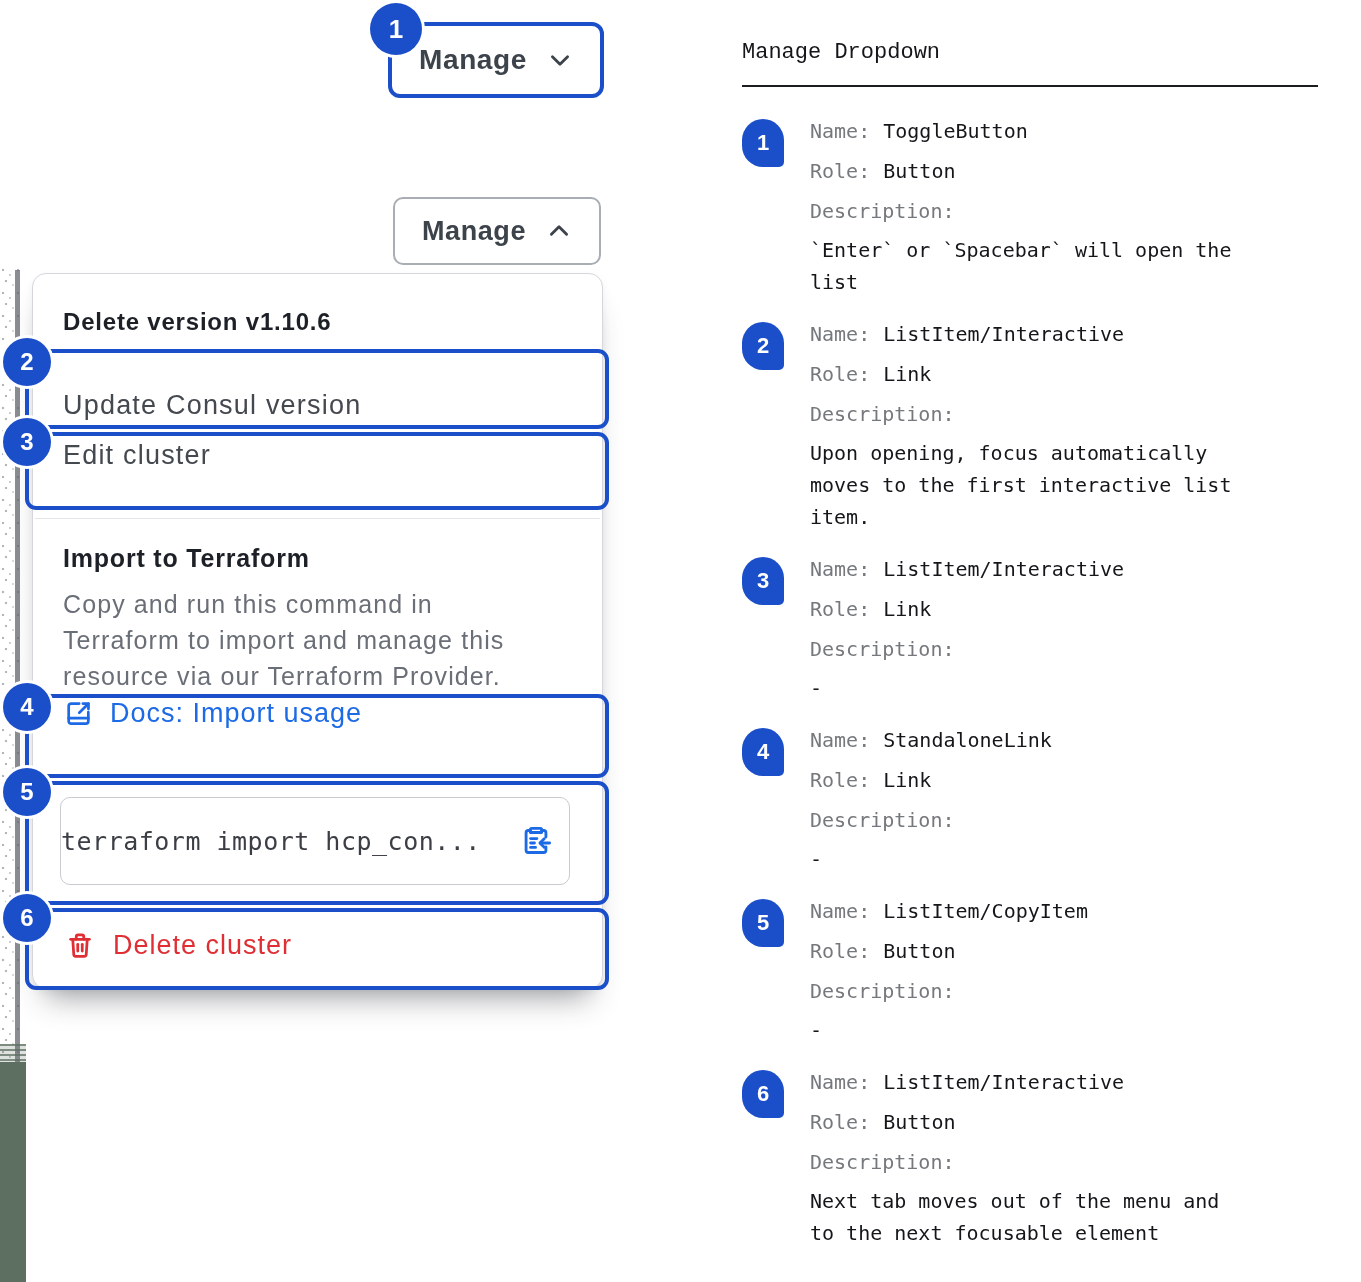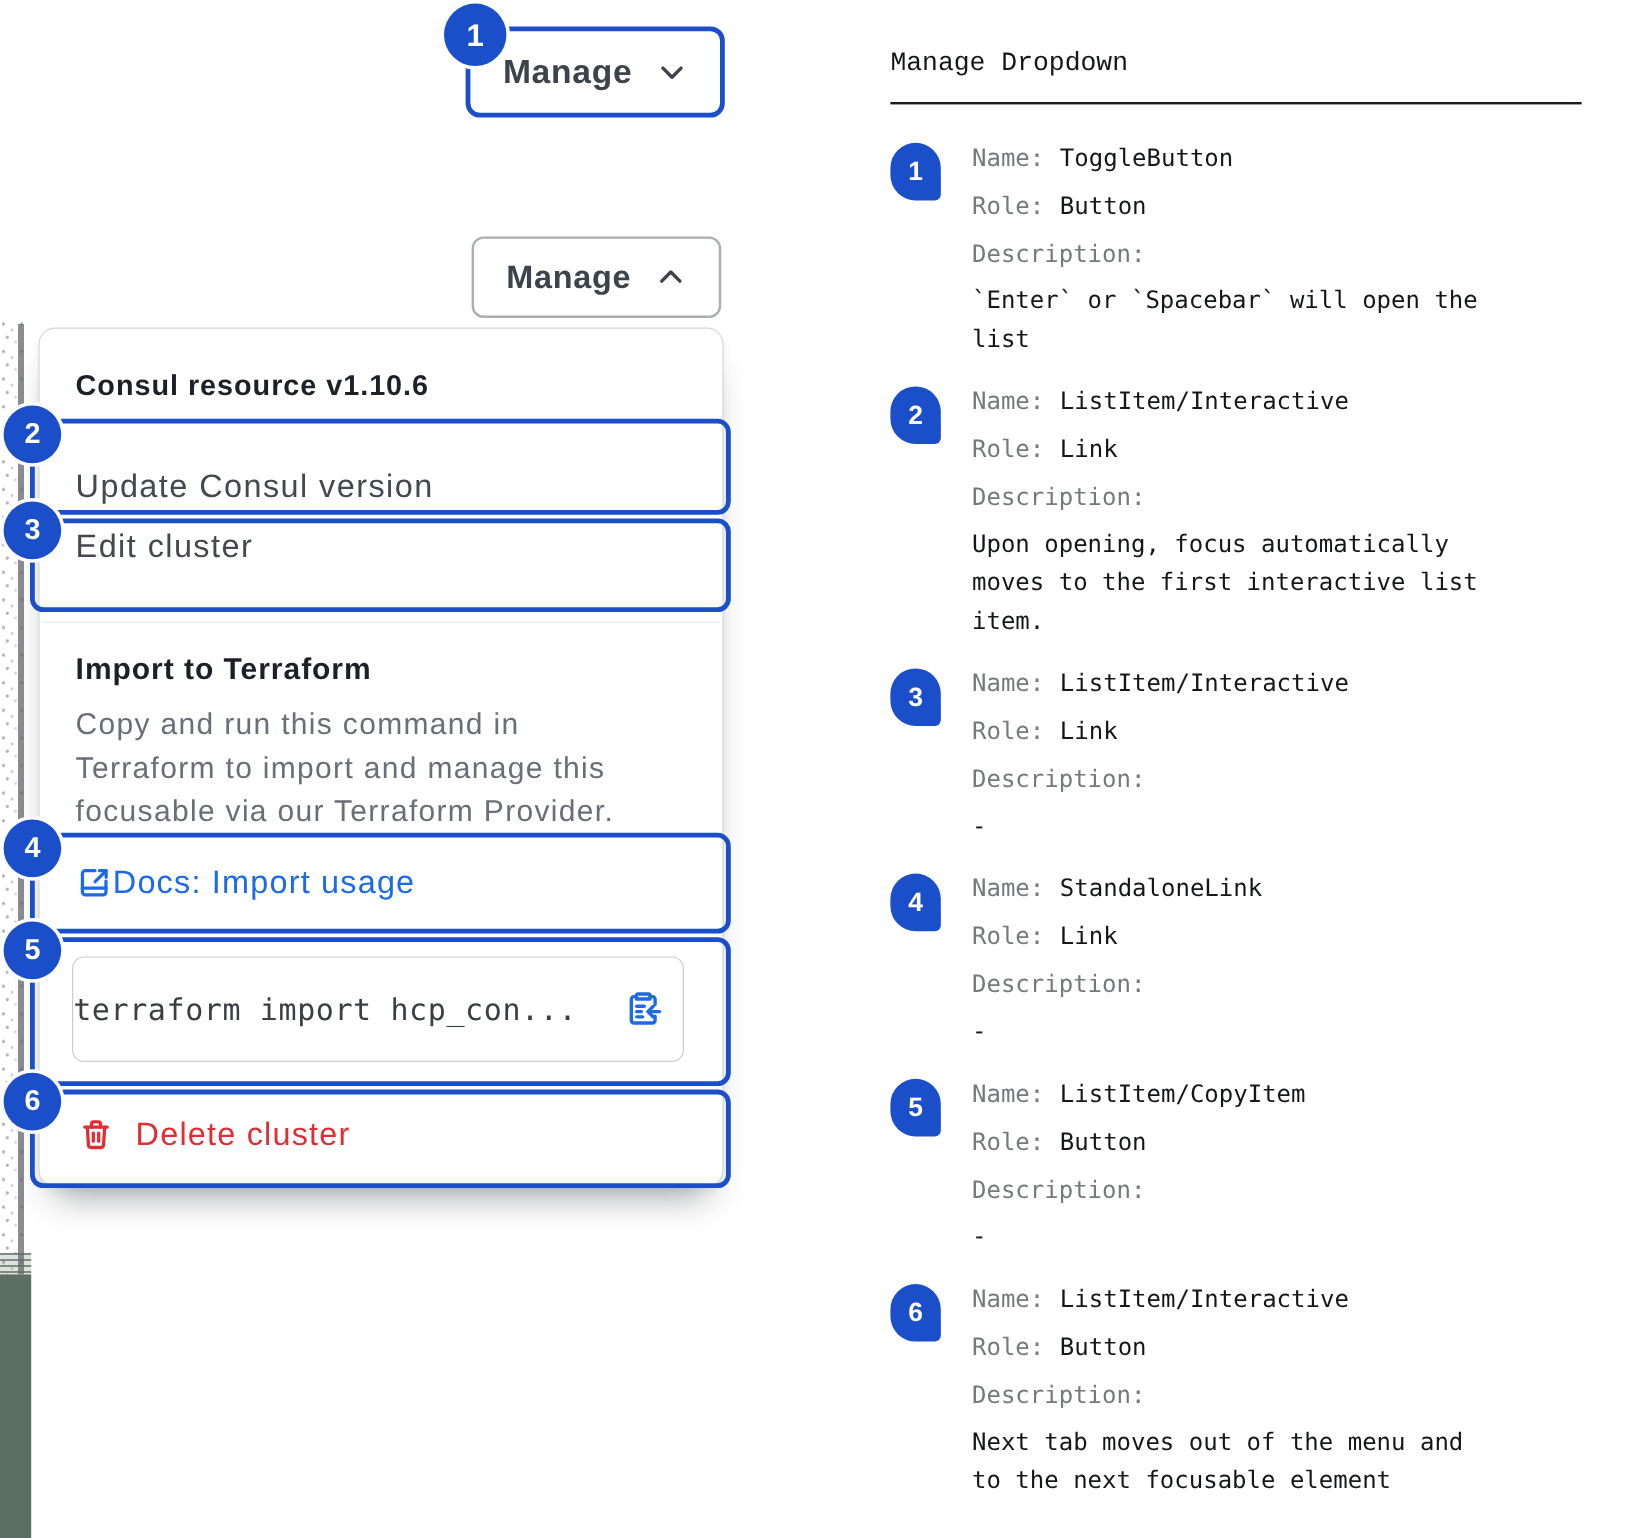--- a/index.html
+++ b/index.html
@@ -40,21 +40,21 @@
   
   .panel{position:absolute;left:32px;top:273px;width:571px;height:716px;background:#fff;z-index:2;
     border:1px solid #d5d7dc;border-radius:14px;box-sizing:border-box;
     box-shadow:0 22px 28px -14px rgba(40,44,52,.45), 0 3px 8px rgba(0,0,0,.05);}
   .panel .version{position:absolute;left:30px;top:34px;font-size:24px;font-weight:700;color:#1d2127;letter-spacing:.8px;}
   .panel .mi{position:absolute;left:30px;font-size:27px;color:#44484f;letter-spacing:1.2px;cursor:pointer;}
   .panel .divider{position:absolute;left:2px;right:2px;top:244px;height:0;border-top:1px solid #e3e5e9;}
   .panel .sec-title{position:absolute;left:30px;top:270px;font-size:25px;font-weight:700;color:#1d2127;letter-spacing:.8px;}
   .panel .sec-desc{position:absolute;left:30px;top:312px;margin:0;width:478px;font-size:25px;line-height:36px;
     color:#6a6e76;letter-spacing:1.1px;}
-  .panel .docs-row{position:absolute;left:30px;top:446px;display:flex;align-items:center;cursor:pointer;}
+  .panel .docs-row{position:absolute;left:30px;top:424px;display:flex;align-items:center;gap:16px;cursor:pointer;}
   .panel .docs-row span{font-size:27px;font-weight:500;color:var(--blue-act);letter-spacing:1px;}
   .panel .codebox{position:absolute;left:27px;top:523px;width:510px;height:88px;box-sizing:border-box;
     border:1px solid #c9cbd1;border-radius:10px;background:#fff;display:flex;align-items:center;cursor:pointer;}
   .panel .codebox code{font-family:"DejaVu Sans Mono",monospace;font-size:25px;color:#3b3e45;letter-spacing:.5px;}
   .panel .codebox .copy-ic{position:absolute;right:16px;top:50%;transform:translateY(-50%);}
   .panel .delete-row{position:absolute;left:32px;top:656px;display:flex;align-items:center;gap:18px;cursor:pointer;}
   .panel .delete-row span{font-size:27px;font-weight:500;color:var(--red);letter-spacing:1px;}
 
   
   .spec{position:absolute;left:742px;top:40px;width:580px;color:#141619;
@@ -95,26 +95,26 @@
   </div>
 
   <div class="btn btn-plain">
     <span>Manage</span>
     <svg class="chev" width="26" height="26" viewBox="0 0 24 24" fill="none" stroke="#3d434b" stroke-width="2.6" stroke-linecap="round" stroke-linejoin="round">
         <path d="M5 15l7-7 7 7"></path>
       </svg>
   </div>
 
   <div class="panel">
-    <div class="version">Consul resource v1.10.6</div>
+    <div class="version">Delete version v1.10.6</div>
     <div class="mi" style="top:116px;">Update Consul version</div>
     <div class="mi" style="top:166px;">Edit cluster</div>
     <div class="divider"></div>
     <div class="sec-title">Import to Terraform</div>
-    <p class="sec-desc">Copy and run this command in Terraform to import and manage this focusable via our Terraform Provider.</p>
+    <p class="sec-desc">Copy and run this command in Terraform to import and manage this resource via our Terraform Provider.</p>
 
     <div class="docs-row">
       <svg width="31" height="31" viewBox="0 0 24 24" fill="none" stroke="#1c6ae5" stroke-width="2.1" stroke-linecap="round" stroke-linejoin="round">
         <path d="M19.6 11v7a1.9 1.9 0 0 1-1.9 1.9H6.3A1.9 1.9 0 0 1 4.4 18V6.2a1.9 1.9 0 0 1 1.9-1.9h6.2"></path>
         <path d="M15.4 4.3h4.3v4.3"></path>
         <path d="M12.6 11.4l7-7"></path>
         <path d="M4.4 15.6h15.2"></path>
       </svg>
       <span>Docs: Import usage</span>
     </div>

